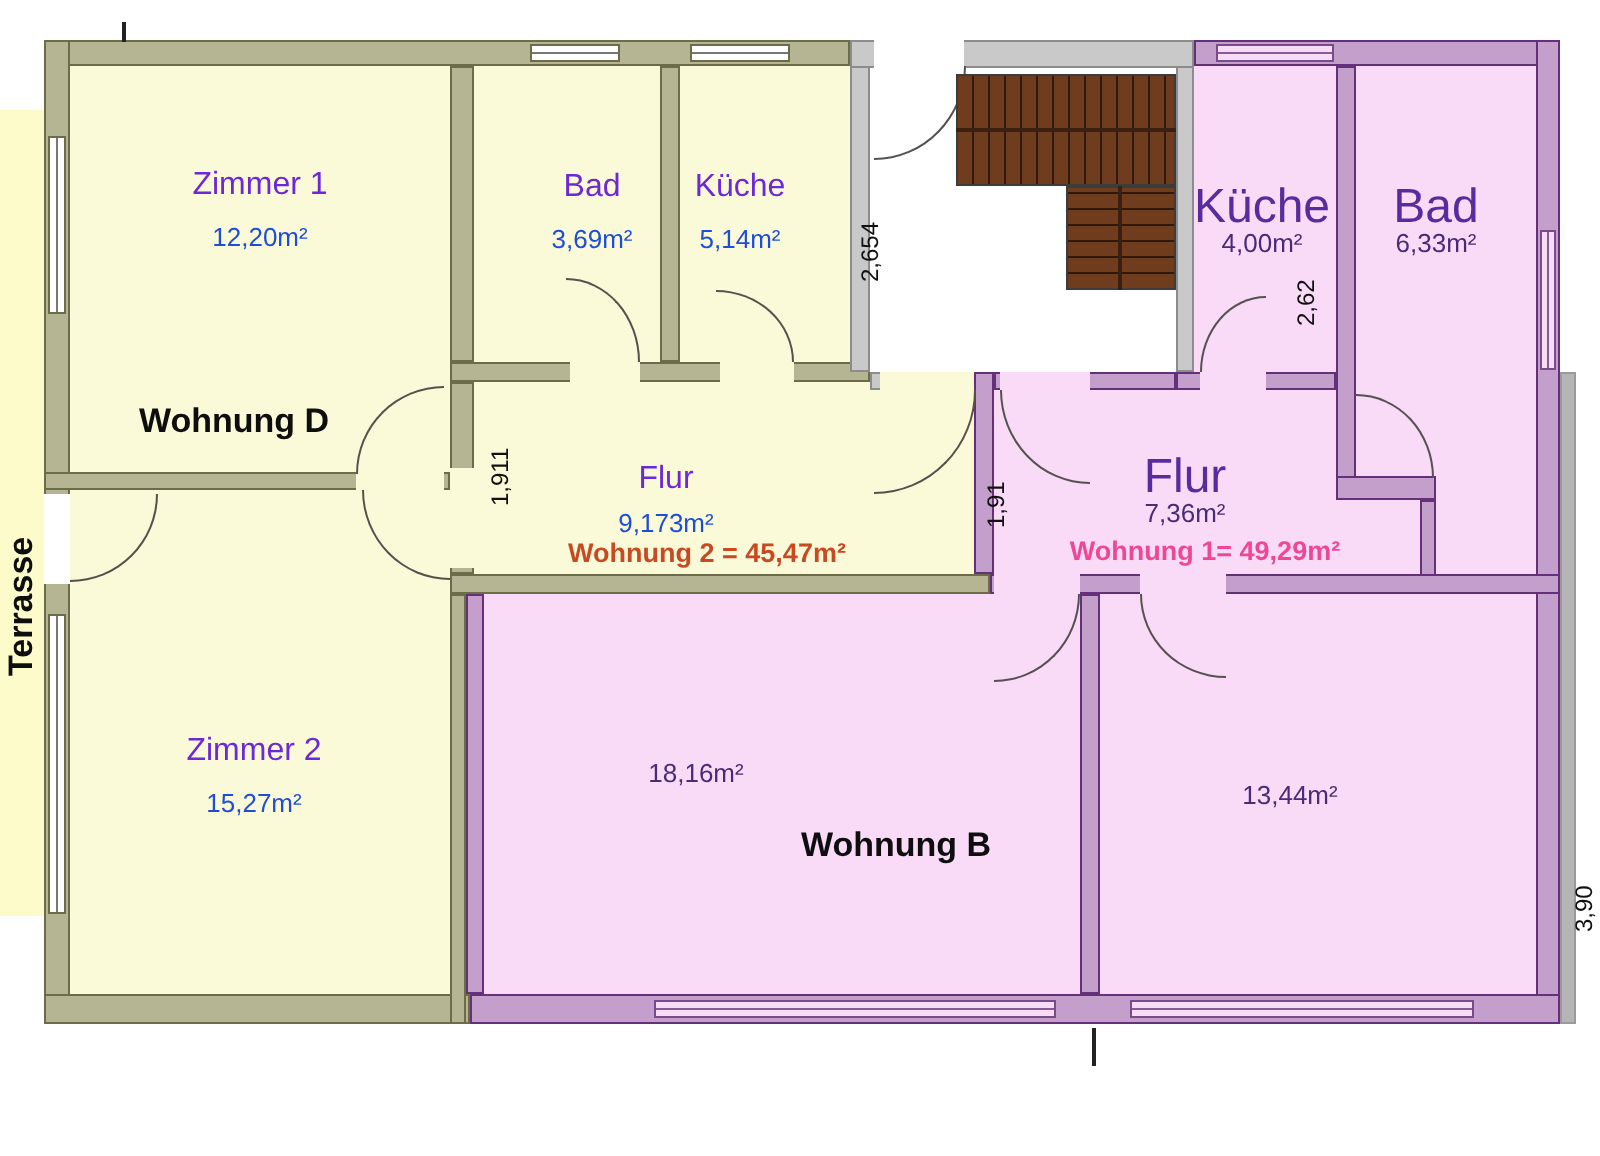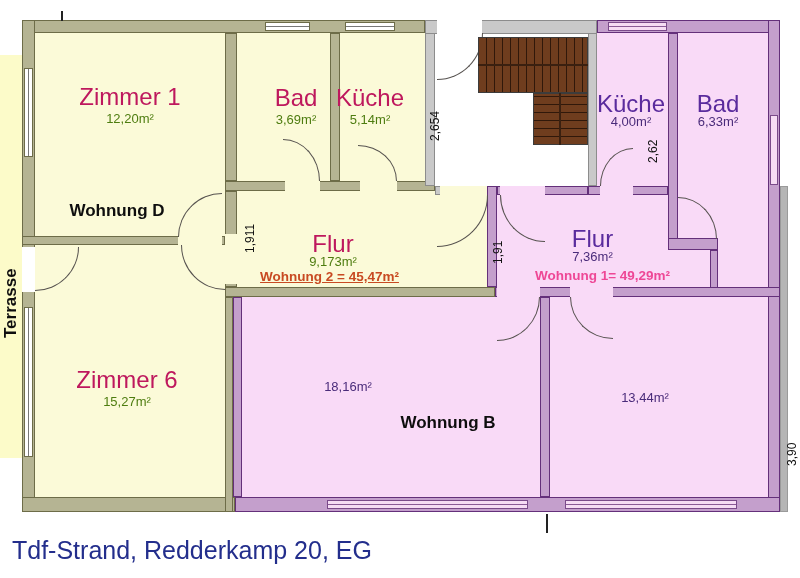--- a/index.html
+++ b/index.html
@@ -30,23 +30,23 @@
   .arc-bl{border-bottom:1px solid #55514e;border-left:1px solid #55514e;border-bottom-left-radius:100%;}
   
   .gapy{background:#fbfad8;}
   .gapp{background:#f9daf7;}
   .gapw{background:#ffffff;}
   
   .stairh{background:repeating-linear-gradient(90deg,#6f3d1e 0 7px,#30180a 7px 8px);border:1px solid #3c3c3c;}
   .stairv{background:repeating-linear-gradient(0deg,#6f3d1e 0 7px,#30180a 7px 8px);border:1px solid #3c3c3c;}
   
   .lbl{position:absolute;text-align:center;white-space:nowrap;line-height:1.1;}
-  .rname{font-size:24px;color:#be185d;}
+  .rname{font-size:16px;color:#6d28d9;}
   .rnamep{font-size:24px;color:#5a2b9d;}
-  .rarea{font-size:13px;color:#4d7c0f;}
+  .rarea{font-size:13px;color:#1d4ed8;}
   .rareap{font-size:13px;color:#4a2b7a;}
   .woh{font-size:17px;font-weight:bold;color:#0e0e0e;}
   .woh2{font-size:13.5px;font-weight:bold;color:#c84a22;}
   .woh1{font-size:13.5px;font-weight:bold;color:#ee4796;}
   .dim{position:absolute;font-size:12px;color:#111;writing-mode:vertical-rl;
        transform:rotate(180deg);text-align:center;}
   .terrlbl{position:absolute;font-size:17px;font-weight:bold;color:#0e0e0e;
        writing-mode:vertical-rl;transform:rotate(180deg);text-align:center;}
   .title{position:absolute;font-size:25px;color:#232e8c;}
   .tick{background:#222;}
@@ -147,34 +147,33 @@
   <div class="lbl rname" style="left:256px;top:85px;width:80px;">Bad</div>
   <div class="lbl rarea" style="left:256px;top:113px;width:80px;">3,69m²</div>
   <div class="lbl rname" style="left:325px;top:85px;width:90px;">Küche</div>
   <div class="lbl rarea" style="left:325px;top:113px;width:90px;">5,14m²</div>
   <div class="lbl rnamep" style="left:590px;top:91px;width:82px;">Küche</div>
   <div class="lbl rareap" style="left:590px;top:115px;width:82px;">4,00m²</div>
   <div class="lbl rnamep" style="left:680px;top:91px;width:76px;">Bad</div>
   <div class="lbl rareap" style="left:680px;top:115px;width:76px;">6,33m²</div>
   <div class="lbl rname" style="left:283px;top:231px;width:100px;">Flur</div>
   <div class="lbl rarea" style="left:283px;top:255px;width:100px;">9,173m²</div>
-  <div class="lbl woh2" style="left:232px;top:270px;width:195px;text-decoration:underline;">Wohnung 2 = 45,47m²</div>
+  <div class="lbl woh2" style="left:256px;top:270px;width:195px;">Wohnung 2 = 45,47m²</div>
   <div class="lbl rnamep" style="left:545px;top:226px;width:95px;">Flur</div>
   <div class="lbl rareap" style="left:545px;top:250px;width:95px;">7,36m²</div>
   <div class="lbl woh1" style="left:505px;top:269px;width:195px;">Wohnung 1= 49,29m²</div>
-  <div class="lbl rname" style="left:47px;top:367px;width:160px;">Zimmer 6</div>
+  <div class="lbl rname" style="left:47px;top:367px;width:160px;">Zimmer 2</div>
   <div class="lbl rarea" style="left:47px;top:395px;width:160px;">15,27m²</div>
   <div class="lbl rareap" style="left:268px;top:380px;width:160px;">18,16m²</div>
   <div class="lbl rareap" style="left:565px;top:391px;width:160px;">13,44m²</div>
 
   <div class="lbl woh" style="left:388px;top:414px;width:120px;">Wohnung B</div>
   <div class="lbl woh" style="left:57px;top:202px;width:120px;">Wohnung D</div>
   <div class="terrlbl" style="left:1px;top:248px;width:20px;height:110px;">Terrasse</div>
 
   <div class="dim" style="left:428px;top:95px;width:16px;height:62px;">2,654</div>
   <div class="dim" style="left:646px;top:125px;width:14px;height:52px;">2,62</div>
   <div class="dim" style="left:243px;top:210px;width:14px;height:56px;">1,911</div>
   <div class="dim" style="left:491px;top:228px;width:14px;height:48px;">1,91</div>
   <div class="dim" style="left:785px;top:428px;width:14px;height:52px;">3,90</div>
 
-  <div class="title" style="left:12px;top:536px;">Tdf-Strand, Redderkamp 20, EG</div>
 
 </div>
 
 </body></html>

